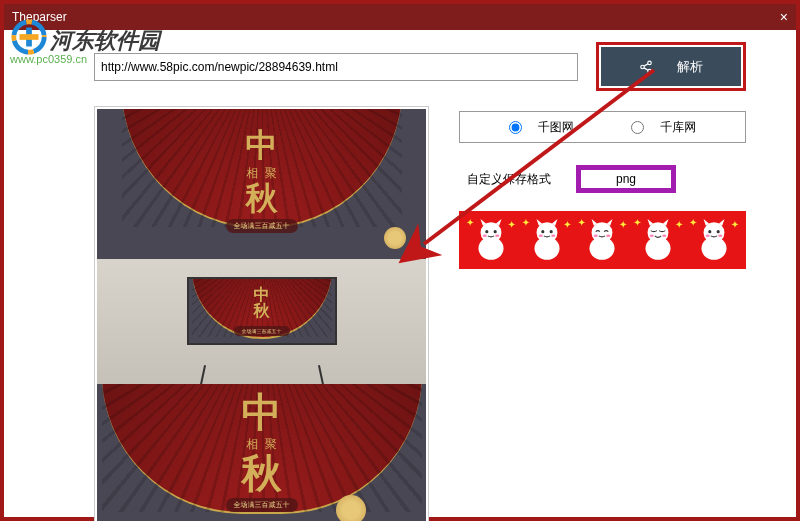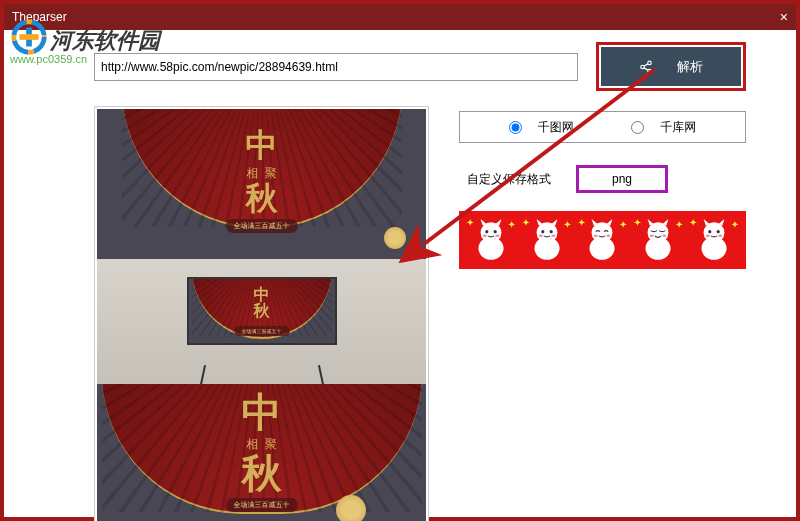--- a/index.html
+++ b/index.html
@@ -41,21 +41,21 @@
 .legs::before{left:15px;transform:rotate(12deg)}
 .legs::after{right:15px;transform:rotate(-12deg)}
 .poster3{height:155px;background:#4a4755;position:relative;overflow:hidden}
 .poster3 .fan{width:320px;height:200px;top:-70px}
 .poster3 .big{font-size:40px}
 .poster3 .ctrtext{top:44%}
 .rightcol{flex:1;padding-top:5px}
 .radiorow{border:1px solid #999;height:32px;display:flex;align-items:center;justify-content:space-around;padding:0 20px;font-size:12px}
 .radiorow label{display:flex;align-items:center;gap:16px}
 .fmtrow{display:flex;align-items:center;gap:25px;margin-top:22px;font-size:12px;padding-left:8px}
-.fmtbox{border:3px solid #a21caf;width:92px;height:28px;display:flex;align-items:center;justify-content:center}
+.fmtbox{border:5px solid #a21caf;width:100px;height:28px;display:flex;align-items:center;justify-content:center}
 .catband{margin-top:18px;height:58px;background:#e61414;display:flex;align-items:center;justify-content:space-around;padding:0 4px}
 .cat{width:42px;height:46px;position:relative}
 .cat svg{width:100%;height:100%}
 .star{position:absolute;color:#ffeb3b;font-size:10px}
 .arrow{position:absolute;z-index:50;pointer-events:none}
 .arrow svg{overflow:visible}
 </style>
 </head>
 <body>
 

